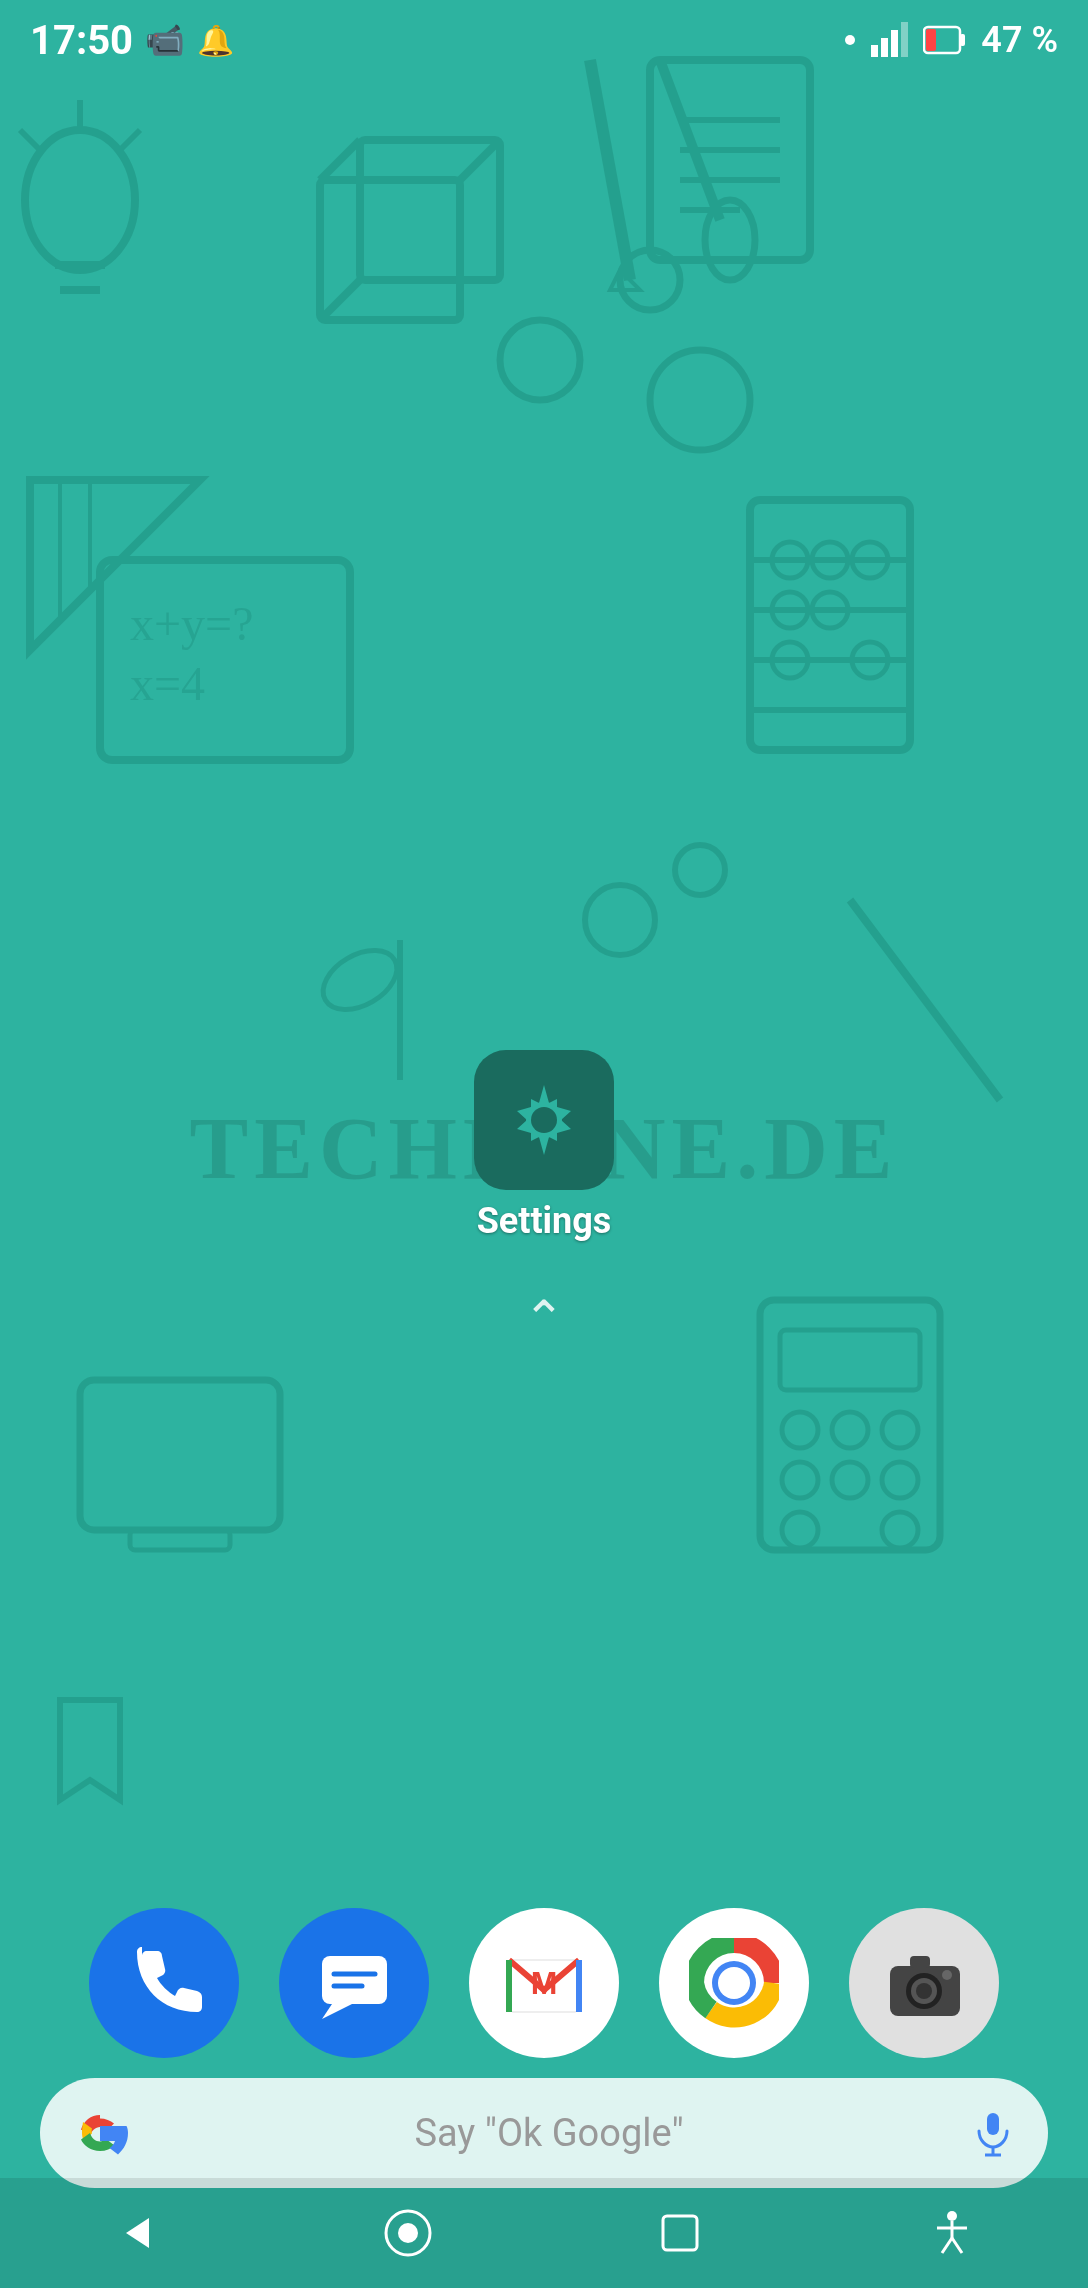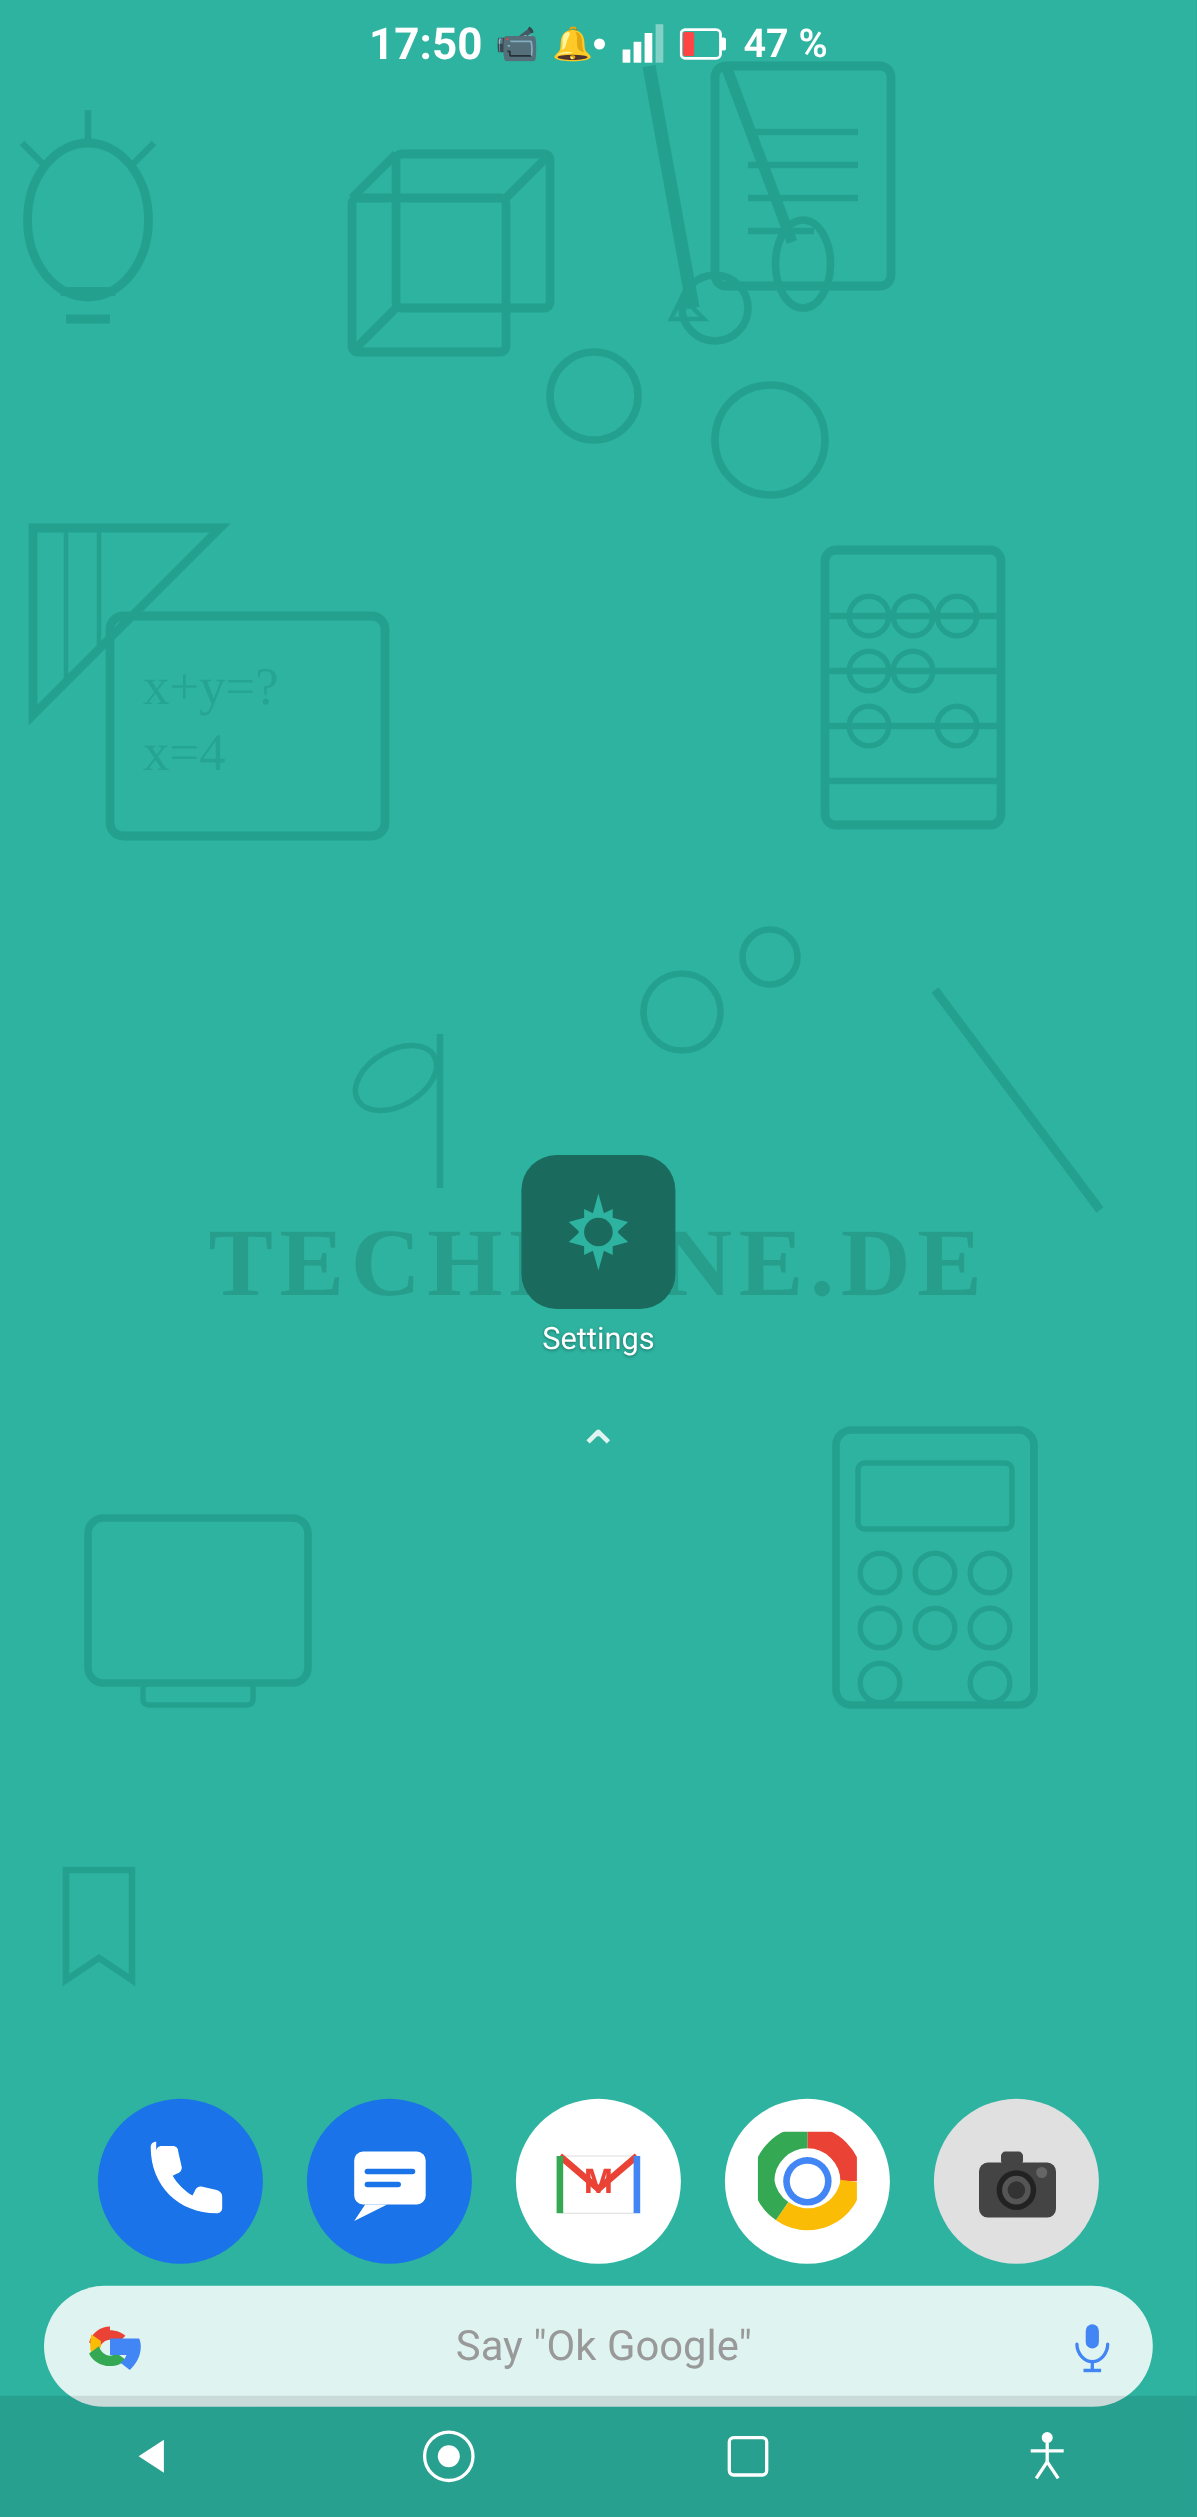--- a/index.html
+++ b/index.html
@@ -44,21 +44,21 @@
       font-family: 'Georgia', serif;
     }
 
     
     .status-bar {
       position: absolute;
       top: 0; left: 0; right: 0;
       height: 80px;
       display: flex;
       align-items: center;
-      justify-content: center;
+      justify-content: space-between;
       padding: 0 30px;
       z-index: 100;
     }
 
     .status-left {
       display: flex;
       align-items: center;
       gap: 12px;
     }
 
@@ -106,25 +106,25 @@
 
     .app-icon {
       display: flex;
       flex-direction: column;
       align-items: center;
       gap: 10px;
       cursor: pointer;
     }
 
     .app-label {
-      font-size: 28px;
+      font-size: 36px;
       color: #fff;
       text-align: center;
       text-shadow: 0 1px 3px rgba(0,0,0,0.4);
-      font-weight: 400;
+      font-weight: 700;
     }
 
     
     .settings-icon-bg {
       width: 140px;
       height: 140px;
       border-radius: 32px;
       background: #1a6b5e;
       display: flex;
       align-items: center;

